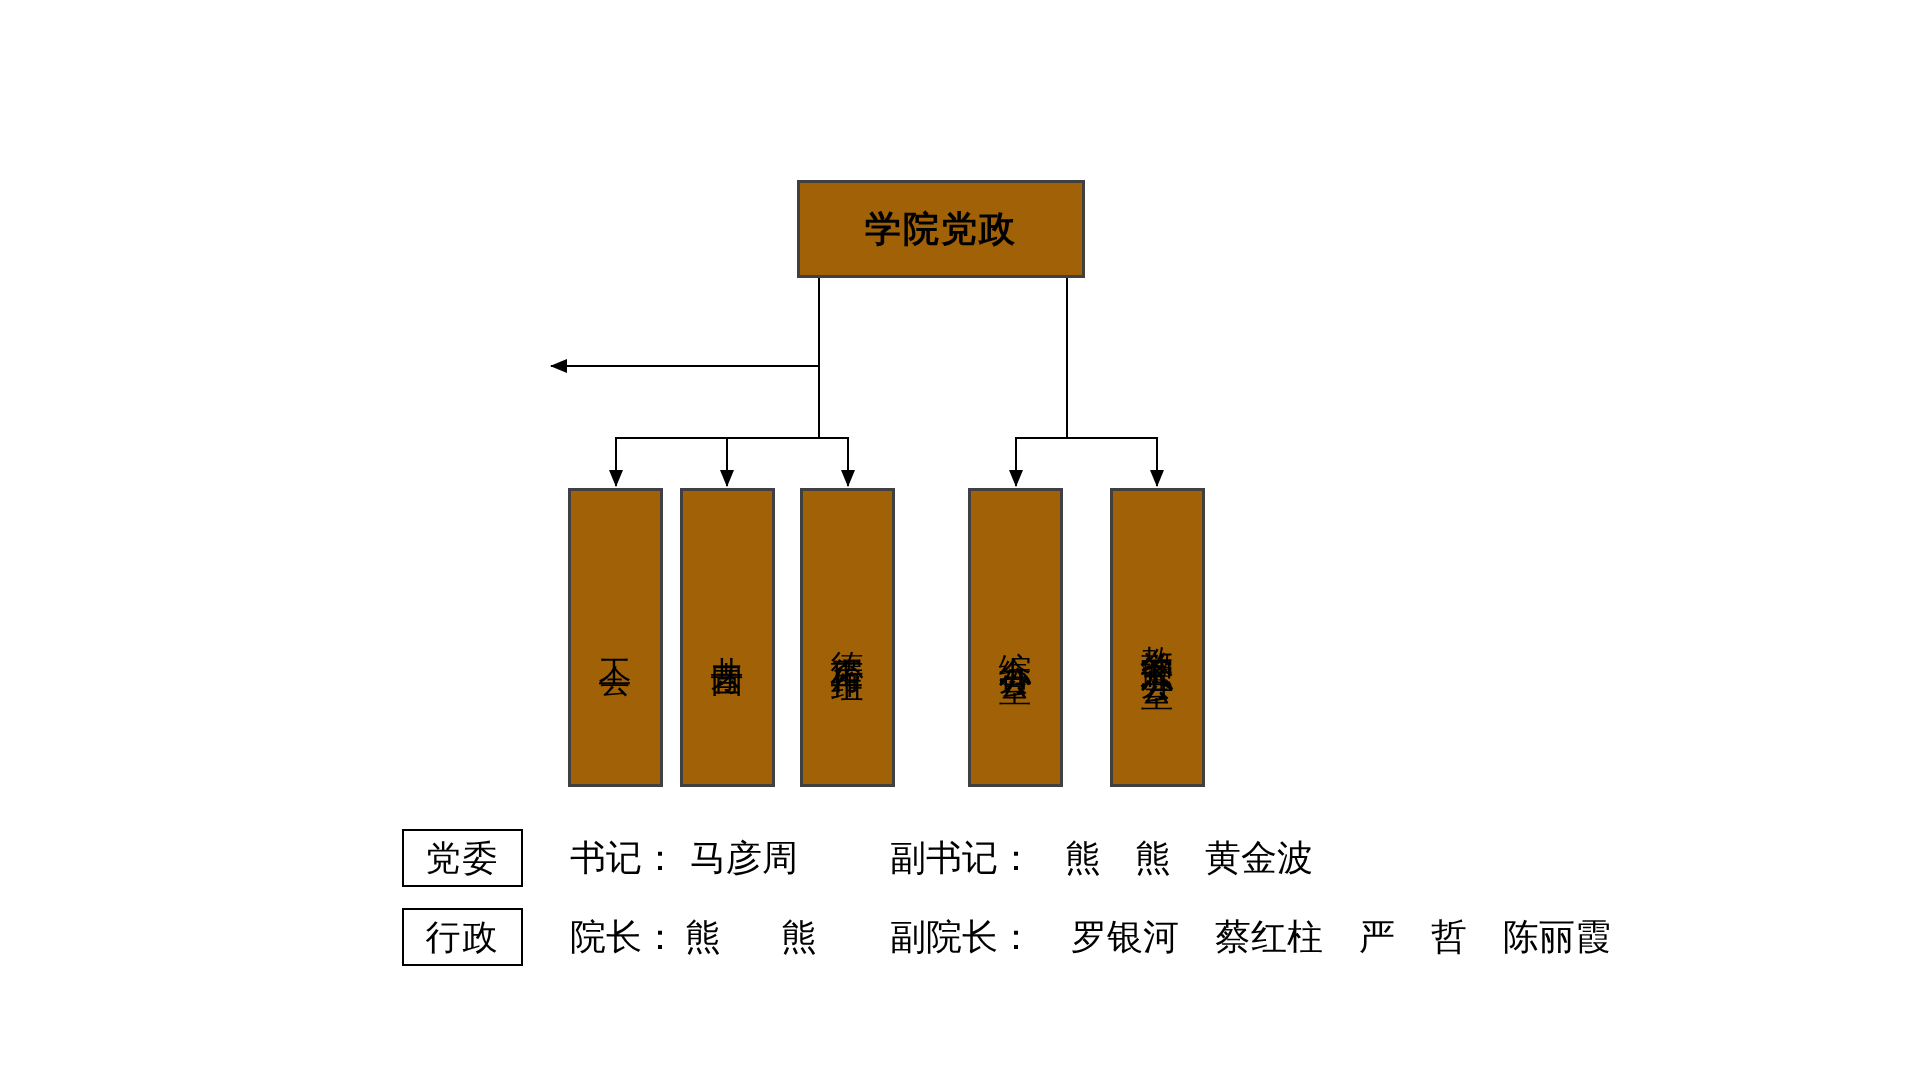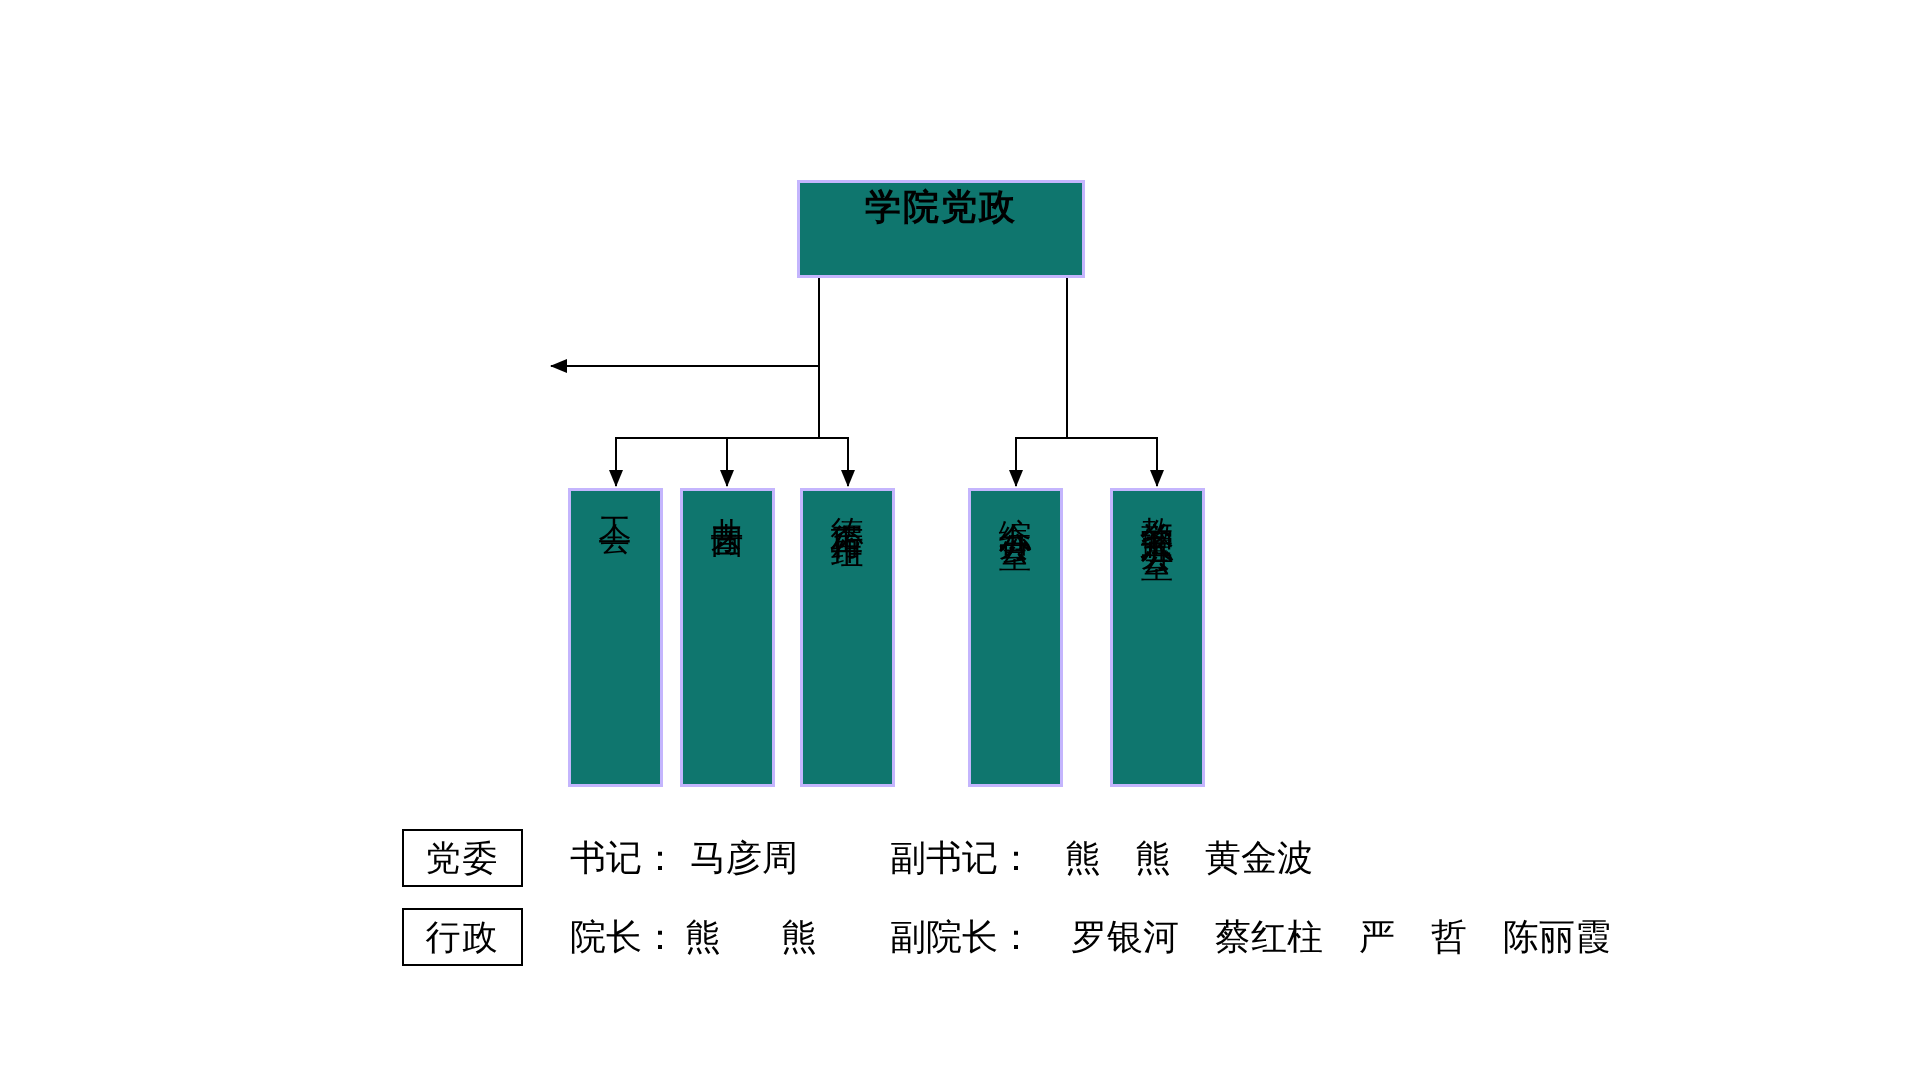--- a/index.html
+++ b/index.html
@@ -3,22 +3,22 @@
 <meta charset="utf-8">
 <style>
   html,body{margin:0;padding:0;background:#ffffff;}
   .canvas{
     position:relative;width:1920px;height:1080px;background:#ffffff;
     font-family:"Liberation Sans","DejaVu Sans",sans-serif;color:#000;
     overflow:hidden;
   }
   .connectors{position:absolute;left:0;top:0;width:1920px;height:1080px;}
   .box{
-    position:absolute;background:#0f766e;border:3px solid #c4b5fd;
-    display:flex;align-items:flex-start;justify-content:center;
+    position:absolute;background:#a16207;border:3px solid #404040;
+    display:flex;align-items:center;justify-content:center;
     box-sizing:border-box;text-align:center;
   }
   .root-box{left:797px;top:180px;width:288px;height:98px;font-size:36px;font-weight:700;letter-spacing:2px;}
   .jiwei-box{left:371px;top:322px;width:176px;height:88px;font-size:35px;letter-spacing:3px;}
   .vbox{top:488px;width:95px;height:299px;font-size:33px;}
   .vbox .vtext{writing-mode:vertical-rl;text-orientation:upright;letter-spacing:5px;line-height:1;}
   .v1{left:568px;} .v2{left:680px;} .v3{left:800px;} .v4{left:968px;} .v5{left:1110px;}
   .legend-row{position:absolute;left:0;width:1760px;height:58px;font-size:36px;}
   .legend-row-1{top:829px;} .legend-row-2{top:908px;padding-left:12px;}
   .legend-box{

